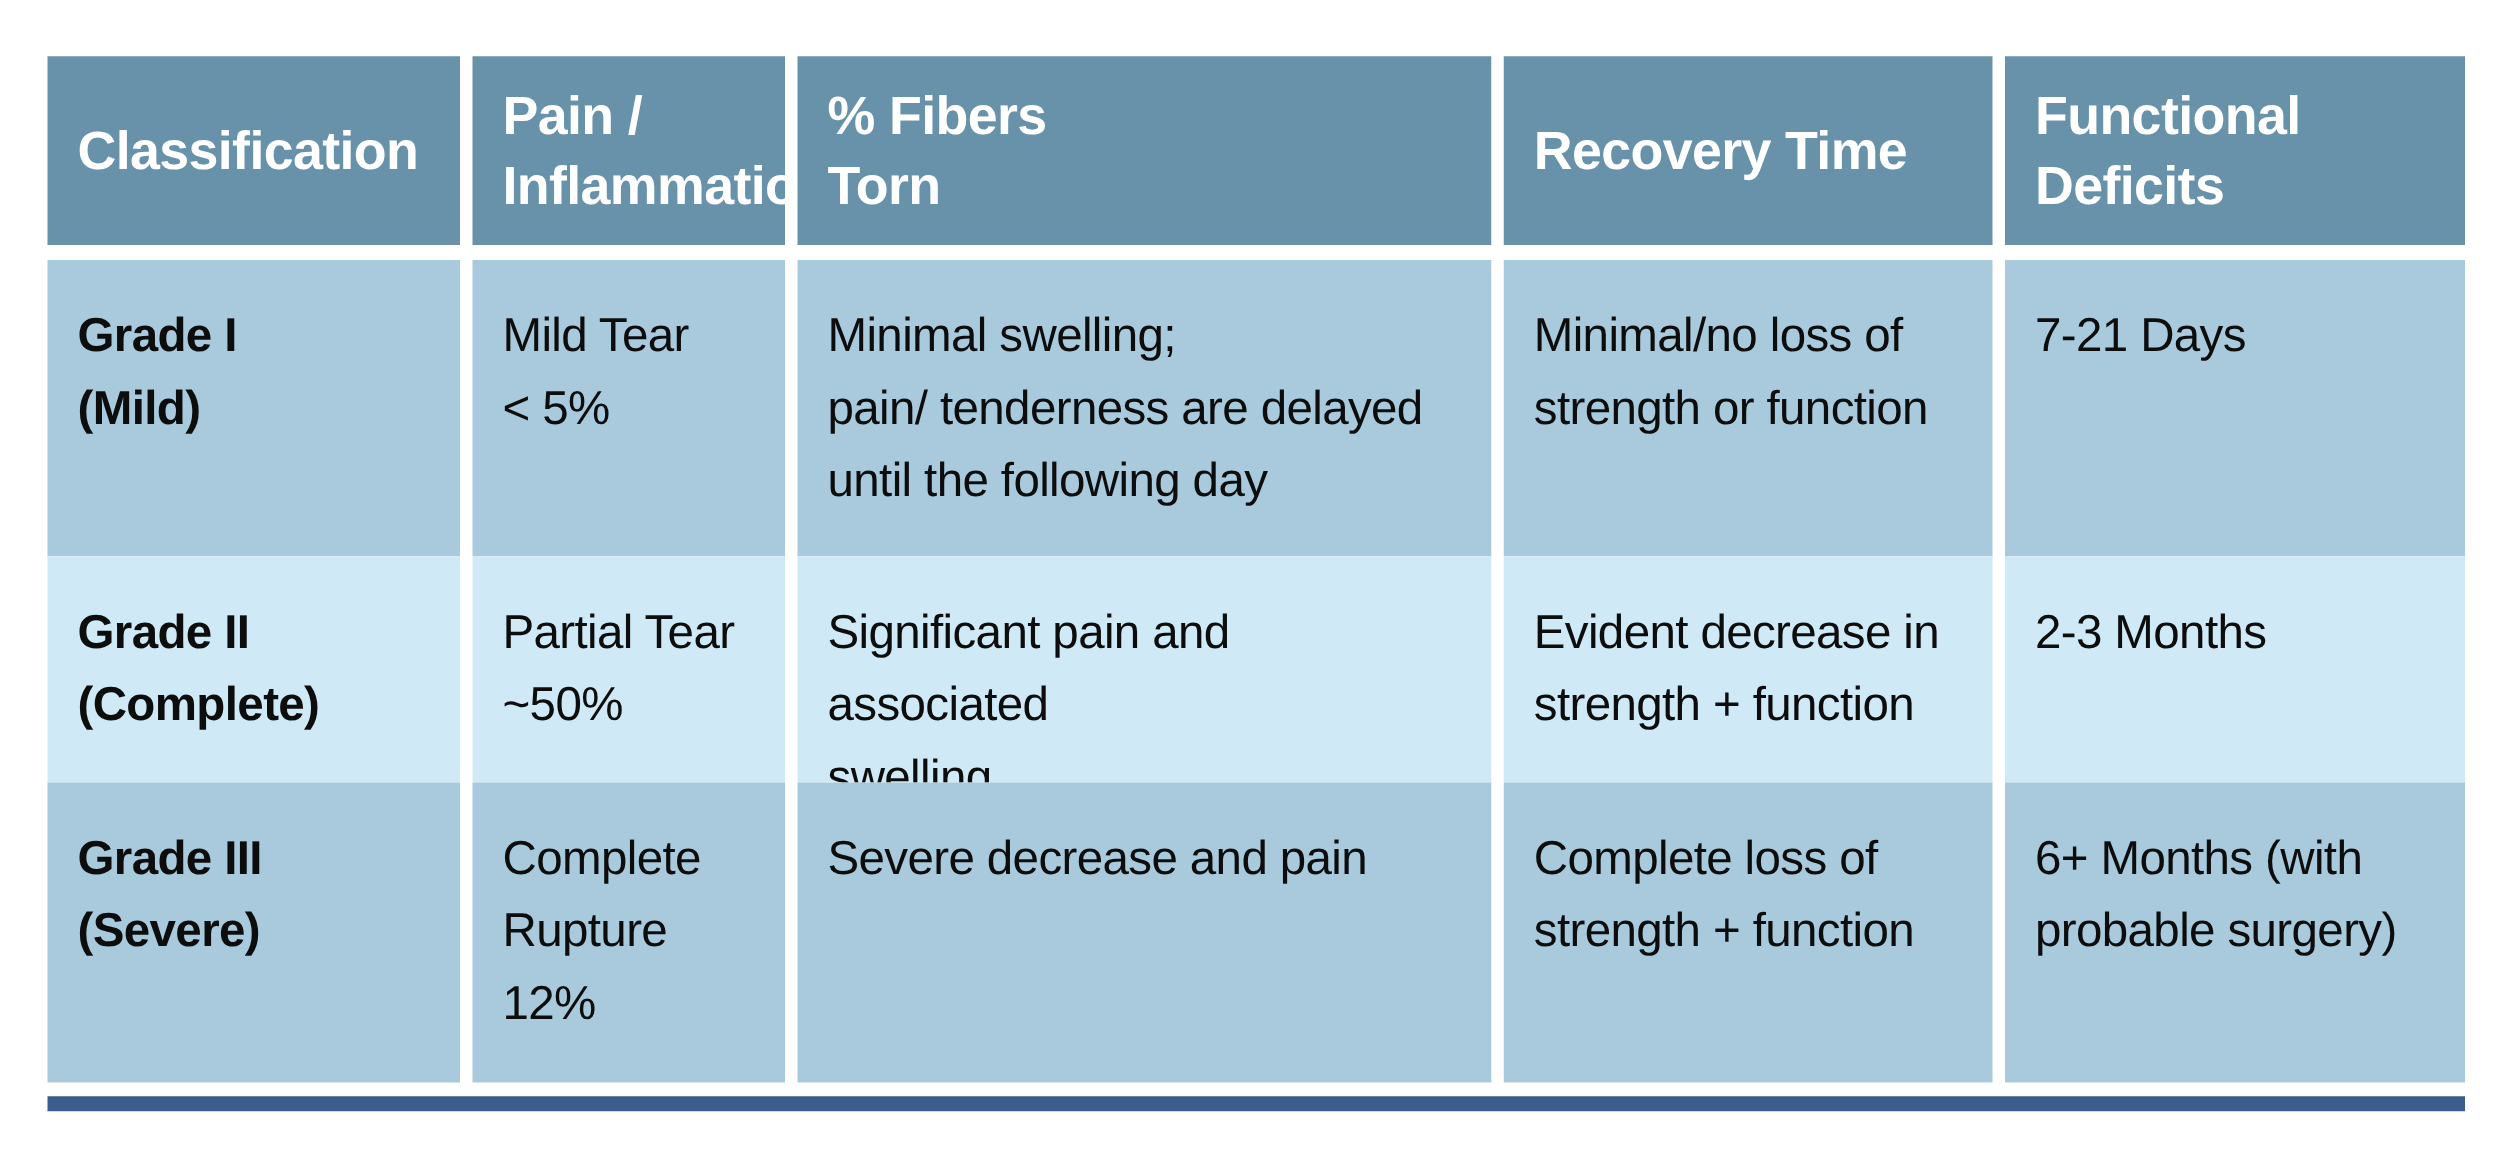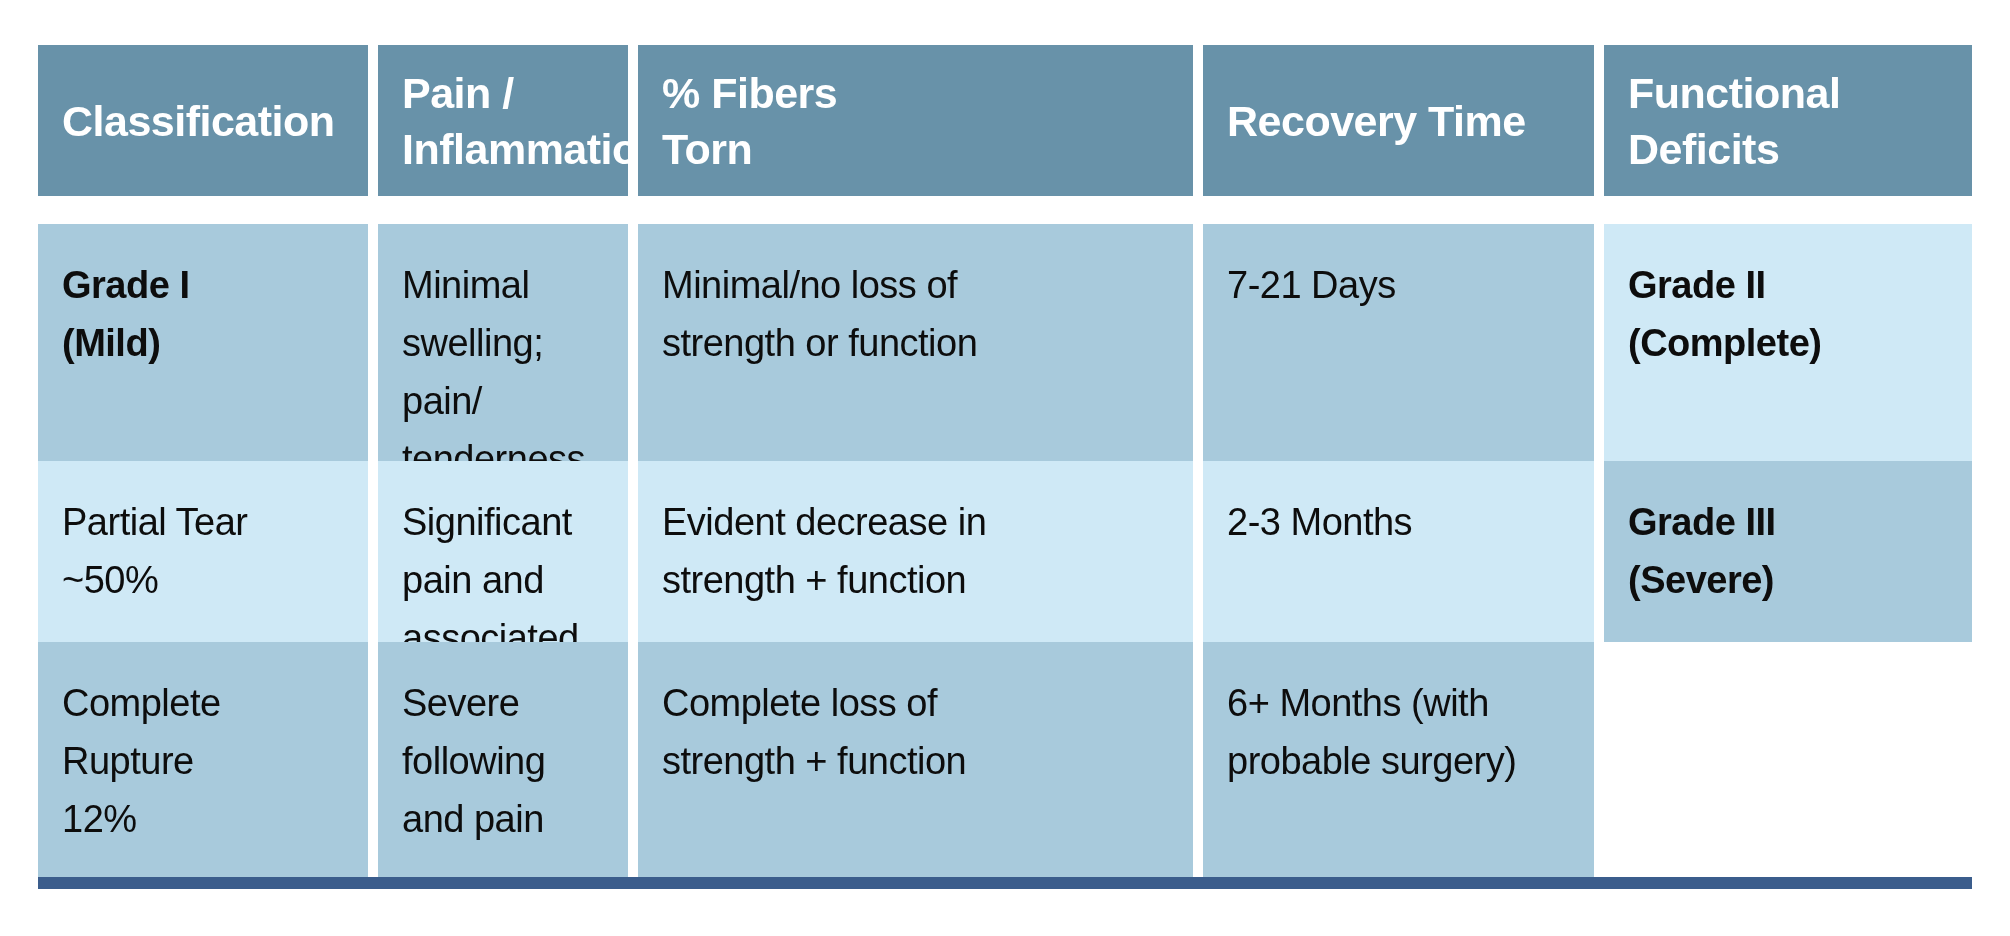--- a/index.html
+++ b/index.html
@@ -23,21 +23,21 @@
   }
   .grid {
     display: grid;
     grid-template-columns: 330px 250px 555px 391px 368px;
     column-gap: 10px;
   }
   .header-grid {
     grid-template-rows: 151px;
   }
   .body-grid {
-    margin-top: 28px;
+    margin-top: 12px;
     grid-template-rows: 237px 181px 240px;
   }
   .cell {
     box-sizing: border-box;
     padding: 0 24px;
     white-space: pre-line;
     overflow: hidden;
   }
   .header-cell {
     background: var(--header-bg, #6892a9);
@@ -80,20 +80,22 @@
 Torn</div>
     <div class="cell header-cell">Recovery Time</div>
     <div class="cell header-cell">Functional
 Deficits</div>
   </div>
 
   <div class="grid body-grid">
 
     <div class="cell body-cell row-a col-class">Grade I
 (Mild)</div>
+    <div class="cell body-cell row-a">Mild Tear
+&lt; 5%</div>
     <div class="cell body-cell row-a">Minimal swelling;
 pain/ tenderness are delayed
 until the following day</div>
     <div class="cell body-cell row-a">Minimal/no loss of
 strength or function</div>
     <div class="cell body-cell row-a">7-21 Days</div>
 
     <div class="cell body-cell row-b col-class">Grade II
 (Complete)</div>
     <div class="cell body-cell row-b">Partial Tear
@@ -102,21 +104,21 @@
 swelling</div>
     <div class="cell body-cell row-b">Evident decrease in
 strength + function</div>
     <div class="cell body-cell row-b">2-3 Months</div>
 
     <div class="cell body-cell row-a col-class">Grade III
 (Severe)</div>
     <div class="cell body-cell row-a">Complete
 Rupture
 12%</div>
-    <div class="cell body-cell row-a">Severe following and pain</div>
+    <div class="cell body-cell row-a">Severe decrease and pain</div>
     <div class="cell body-cell row-a">Complete loss of
 strength + function</div>
     <div class="cell body-cell row-a">6+ Months (with
 probable surgery)</div>
   </div>
 
 </div>
 
 <div class="accent-bar"></div>
 

